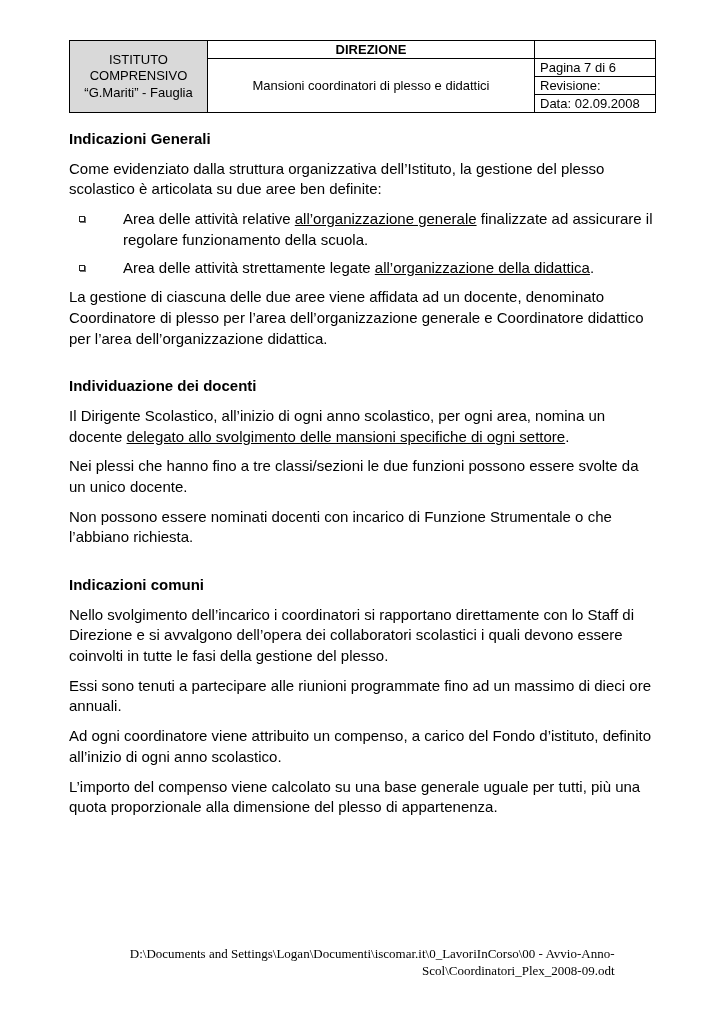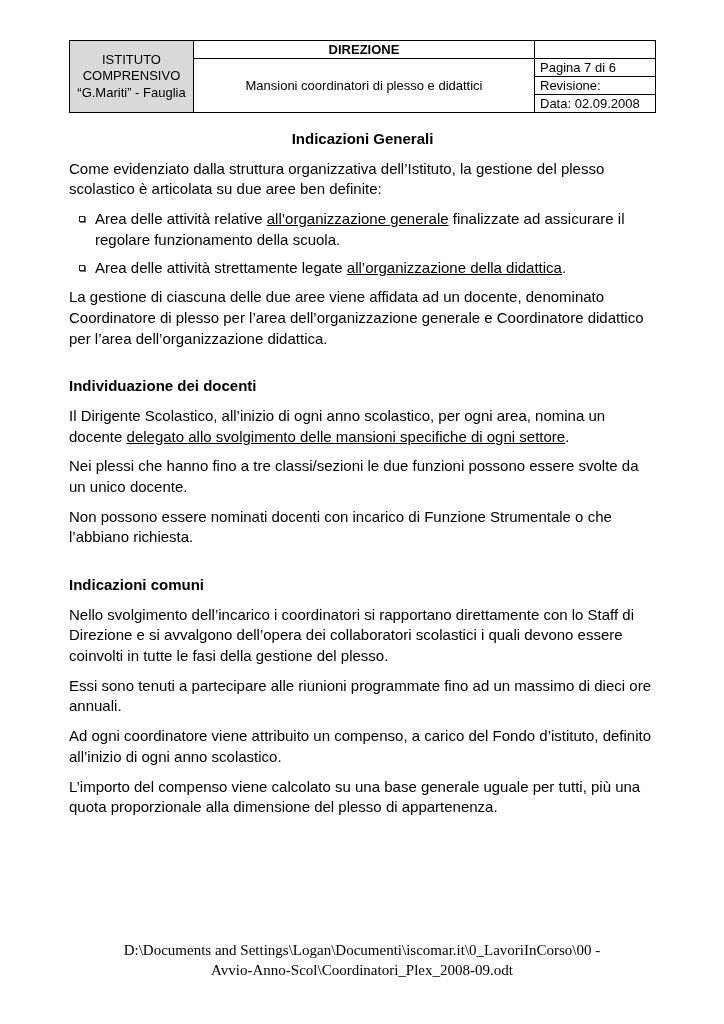--- a/index.html
+++ b/index.html
@@ -23,62 +23,63 @@
     table-layout: fixed;
   }
   table.header-table td {
     border: 1px solid #000;
     font-size: 13px;
     padding: 1px 5px;
     vertical-align: middle;
     height: 18px;
   }
   td.cell-institute {
-    width: 124px;
+    width: 138px;
     background: #d9d9d9;
     text-align: center;
     white-space: pre-line;
     line-height: 1.25;
     font-size: 13px;
   }
   td.cell-direzione { text-align: center; font-weight: bold; font-size: 13.5px; }
   td.cell-title { font-size: 16.5px; text-align: center; }
   td.cell-meta { width: 121px; font-size: 13.5px; }
   td.cell-empty { width: 121px; }
 
   
   .content { margin-top: 13px; font-size: 15px; line-height: 1.38; }
   .heading { font-size: 15px; font-weight: bold; margin: 27px 0 9px 0; }
-  .heading.first { margin-top: 16px; text-align: center; }
+  .heading.first { margin-top: 16px; }
   .content p { margin: 0 0 9px 0; }
   .u { text-decoration: underline; }
 
   .bullet-item {
     display: flex;
     align-items: flex-start;
     margin: 0 0 8px 0;
     padding-left: 10px;
+    gap: 28px;
   }
   .bullet-square {
     flex: none;
     width: 6px; height: 6px;
     border: 1px solid #222;
     box-shadow: 1px 1px 0 rgba(0,0,0,0.55);
     margin: 7px 10px 0 0;
     background: #fff;
   }
   .bullet-text { display: block; }
 
   
   .footer {
     position: absolute;
     left: 0; right: 0; bottom: 44px;
-    text-align: center;
+    text-align: right;
     font-family: "Liberation Serif", serif;
-    font-size: 15px;
+    font-size: 13px;
     line-height: 1.3;
   }
   .footer-inner { max-width: 505px; margin: 0 auto; word-wrap: break-word; }
 </style>
 </head>
 <body>
 
 <div class="page">
 
   <table class="header-table">

